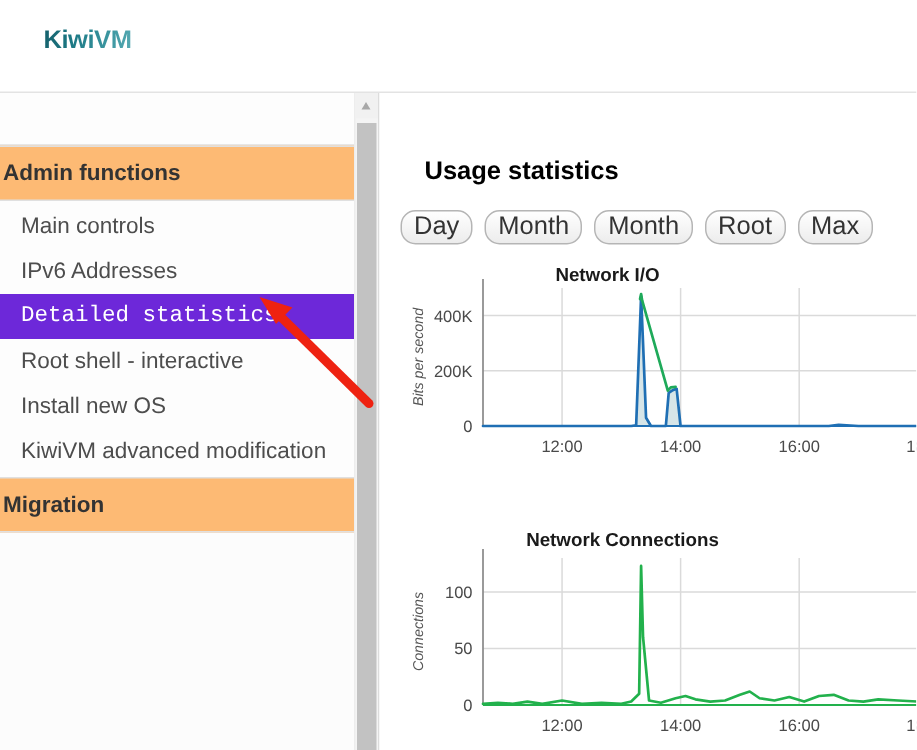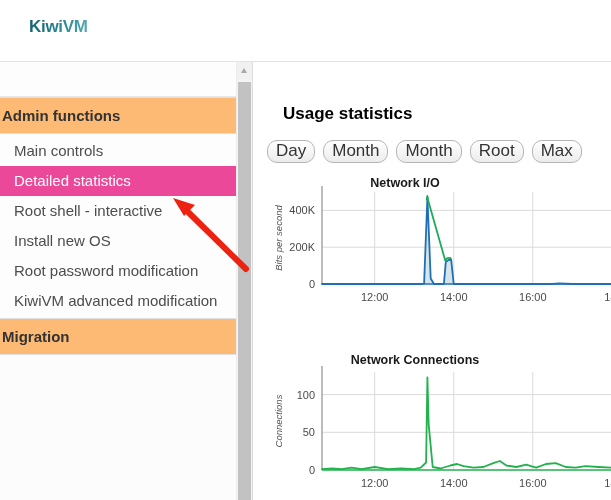--- a/index.html
+++ b/index.html
@@ -74,22 +74,23 @@
   }
   .nav-item {
     font-size: 15px;
     color: #4d4d4d;
     padding: 6px 0 6px 14px;
     line-height: 18px;
     white-space: nowrap;
     cursor: pointer;
   }
   .nav-item.active {
-    background: #ec4899;
+    background: #6d28d9;
     color: #ffffff;
+    font-family: Liberation Mono, monospace;
   }
 
   
   .scroll-col {
     position: absolute;
     left: 236px; top: 62px;
     width: 16px; height: 438px;
     background: #f4f4f4;
     border-left: 1px solid #ededed;
     box-sizing: border-box;
@@ -203,24 +204,24 @@
     <div class="brand">KiwiVM</div>
   </div>
 
   <div class="sidebar">
     <div class="sidebar-spacer"></div>
 
     <div class="section-header">Admin functions</div>
 
     <div class="nav-list">
       <div class="nav-item">Main controls</div>
+      <div class="nav-item">IPv6 Addresses</div>
       <div class="nav-item active">Detailed statistics</div>
       <div class="nav-item">Root shell - interactive</div>
       <div class="nav-item">Install new OS</div>
-      <div class="nav-item">Root password modification</div>
       <div class="nav-item">KiwiVM advanced modification</div>
     </div>
 
     <div class="section-header">Migration</div>
   </div>
 
   <div class="scroll-col">
     <div class="scroll-up">
       <div class="caret"></div>
     </div>

